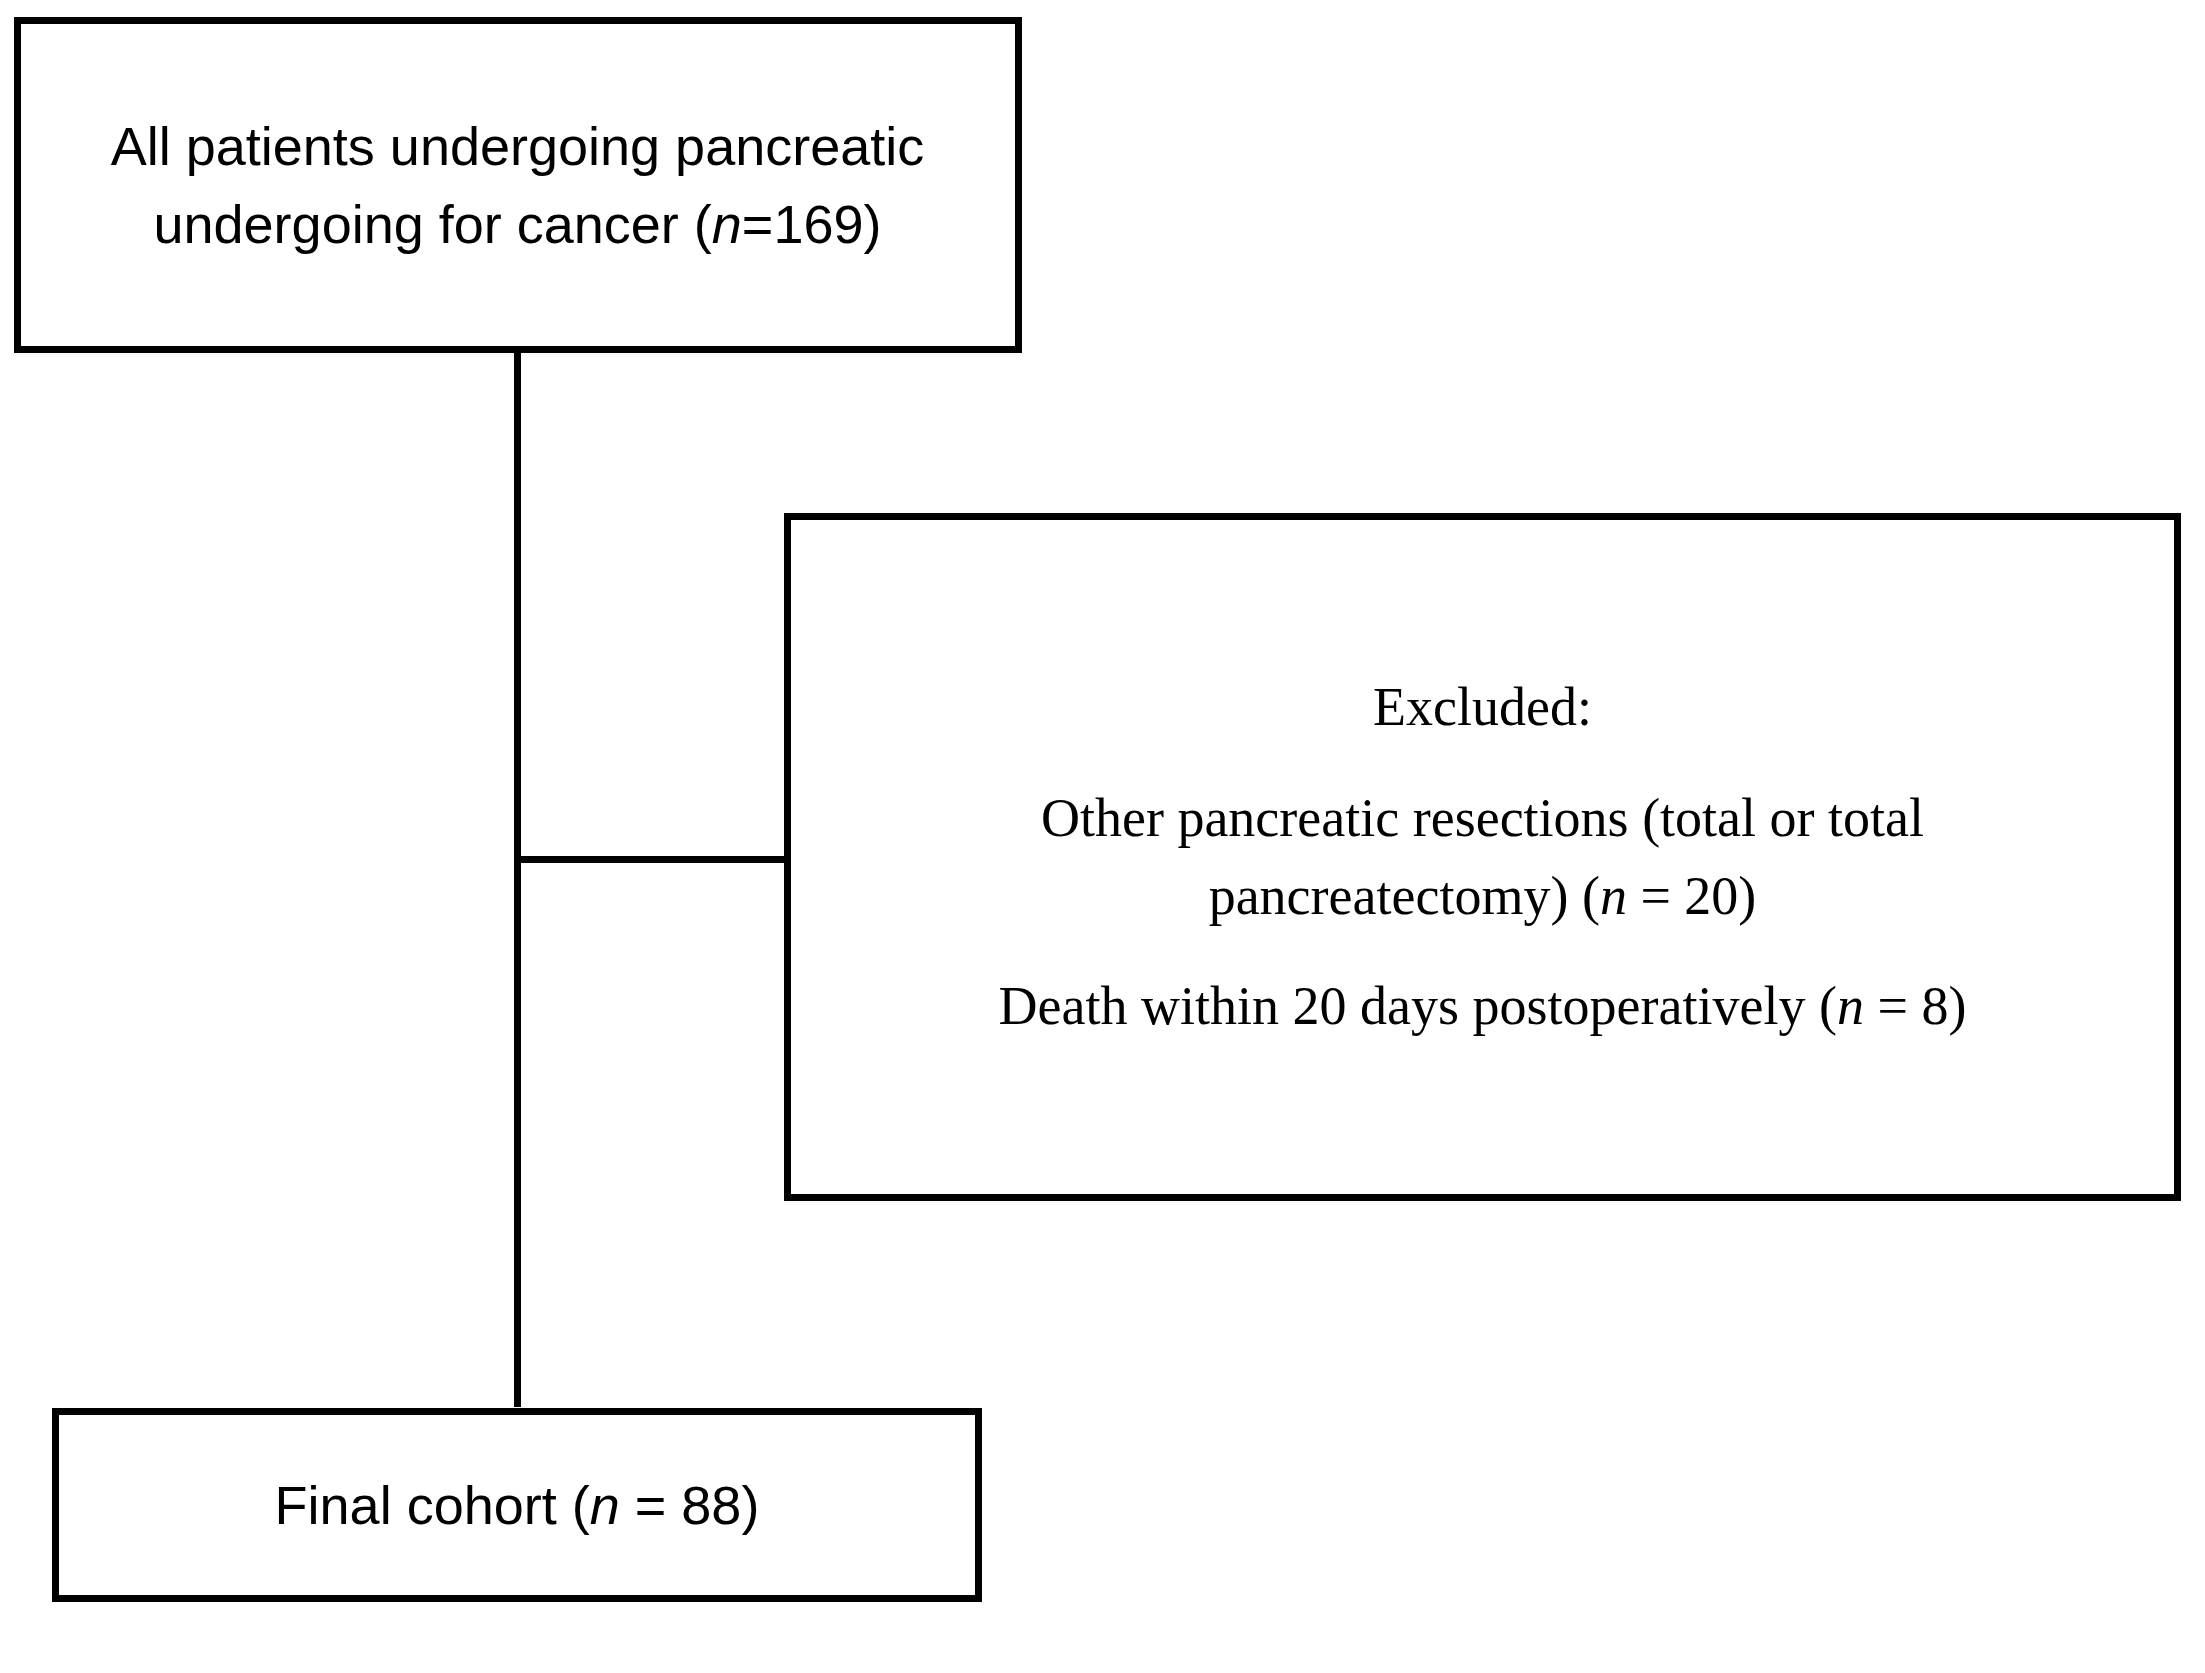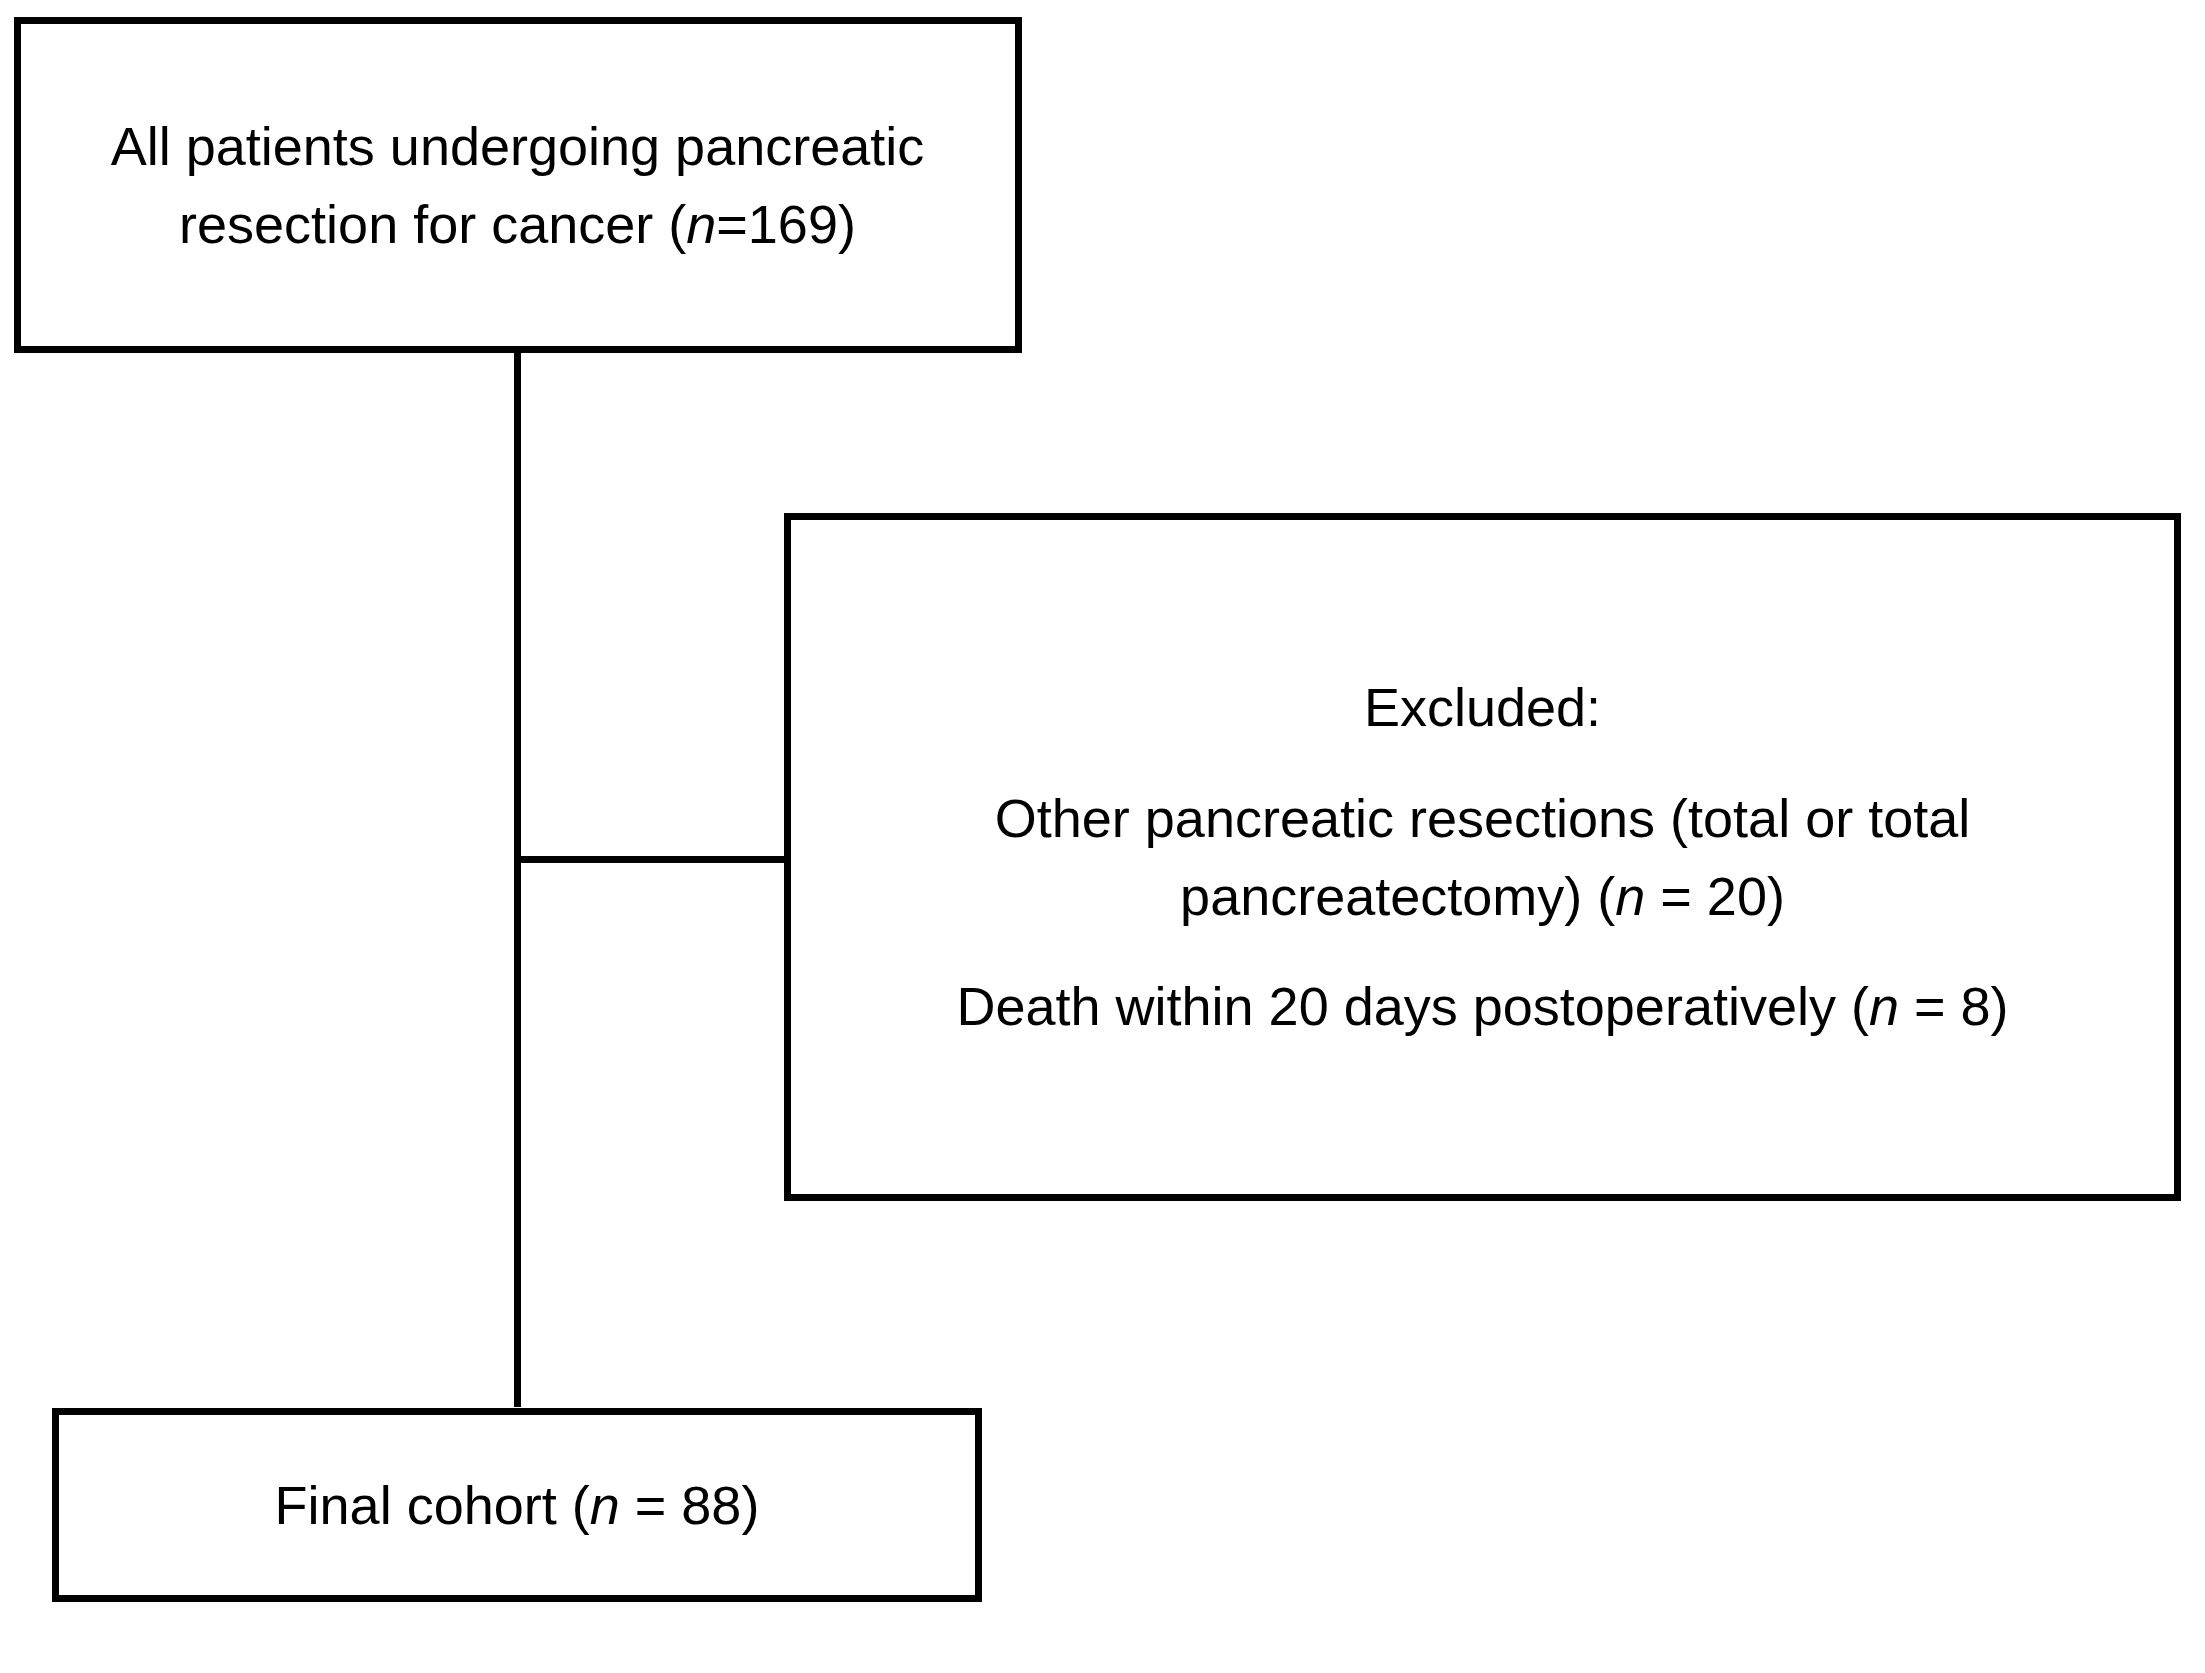--- a/index.html
+++ b/index.html
@@ -38,20 +38,21 @@
     width: 1008px;
     height: 336px;
     padding: 0 15px;
   }
   #excluded-box {
     left: 784px;
     top: 513px;
     width: 1397px;
     height: 688px;
     padding: 0 22.6px;
+    font-family: Liberation Serif, serif;
   }
   #final-box {
     left: 52px;
     top: 1408px;
     width: 930px;
     height: 194px;
     padding: 0 15px;
   }
   .connector {
     position: absolute;
@@ -75,21 +76,21 @@
   .n-italic {
     font-style: italic;
   }
 </style>
 </head>
 <body>
 
 <div id="canvas">
 
   <div class="box" id="top-box">
-    <p><span>All patients undergoing pancreatic</span><br><span>resection for cancer (</span><span class="n-italic">n</span><span>=169)</span></p>
+    <p><span>All patients undergoing pancreatic</span><br><span>undergoing for cancer (</span><span class="n-italic">n</span><span>=169)</span></p>
   </div>
 
   <div class="connector" id="connector-vertical"></div>
   <div class="connector" id="connector-branch"></div>
 
   <div class="box" id="excluded-box">
     <p>Excluded:</p>
     <p class="wrap-text"><span>Other pancreatic resections (total or total
 pancreatectomy) (</span><span class="n-italic">n</span><span> = 20)</span></p>
     <p class="wrap-text"><span>Death within 20 days postoperatively (</span><span class="n-italic">n</span><span> = 8)</span></p>

